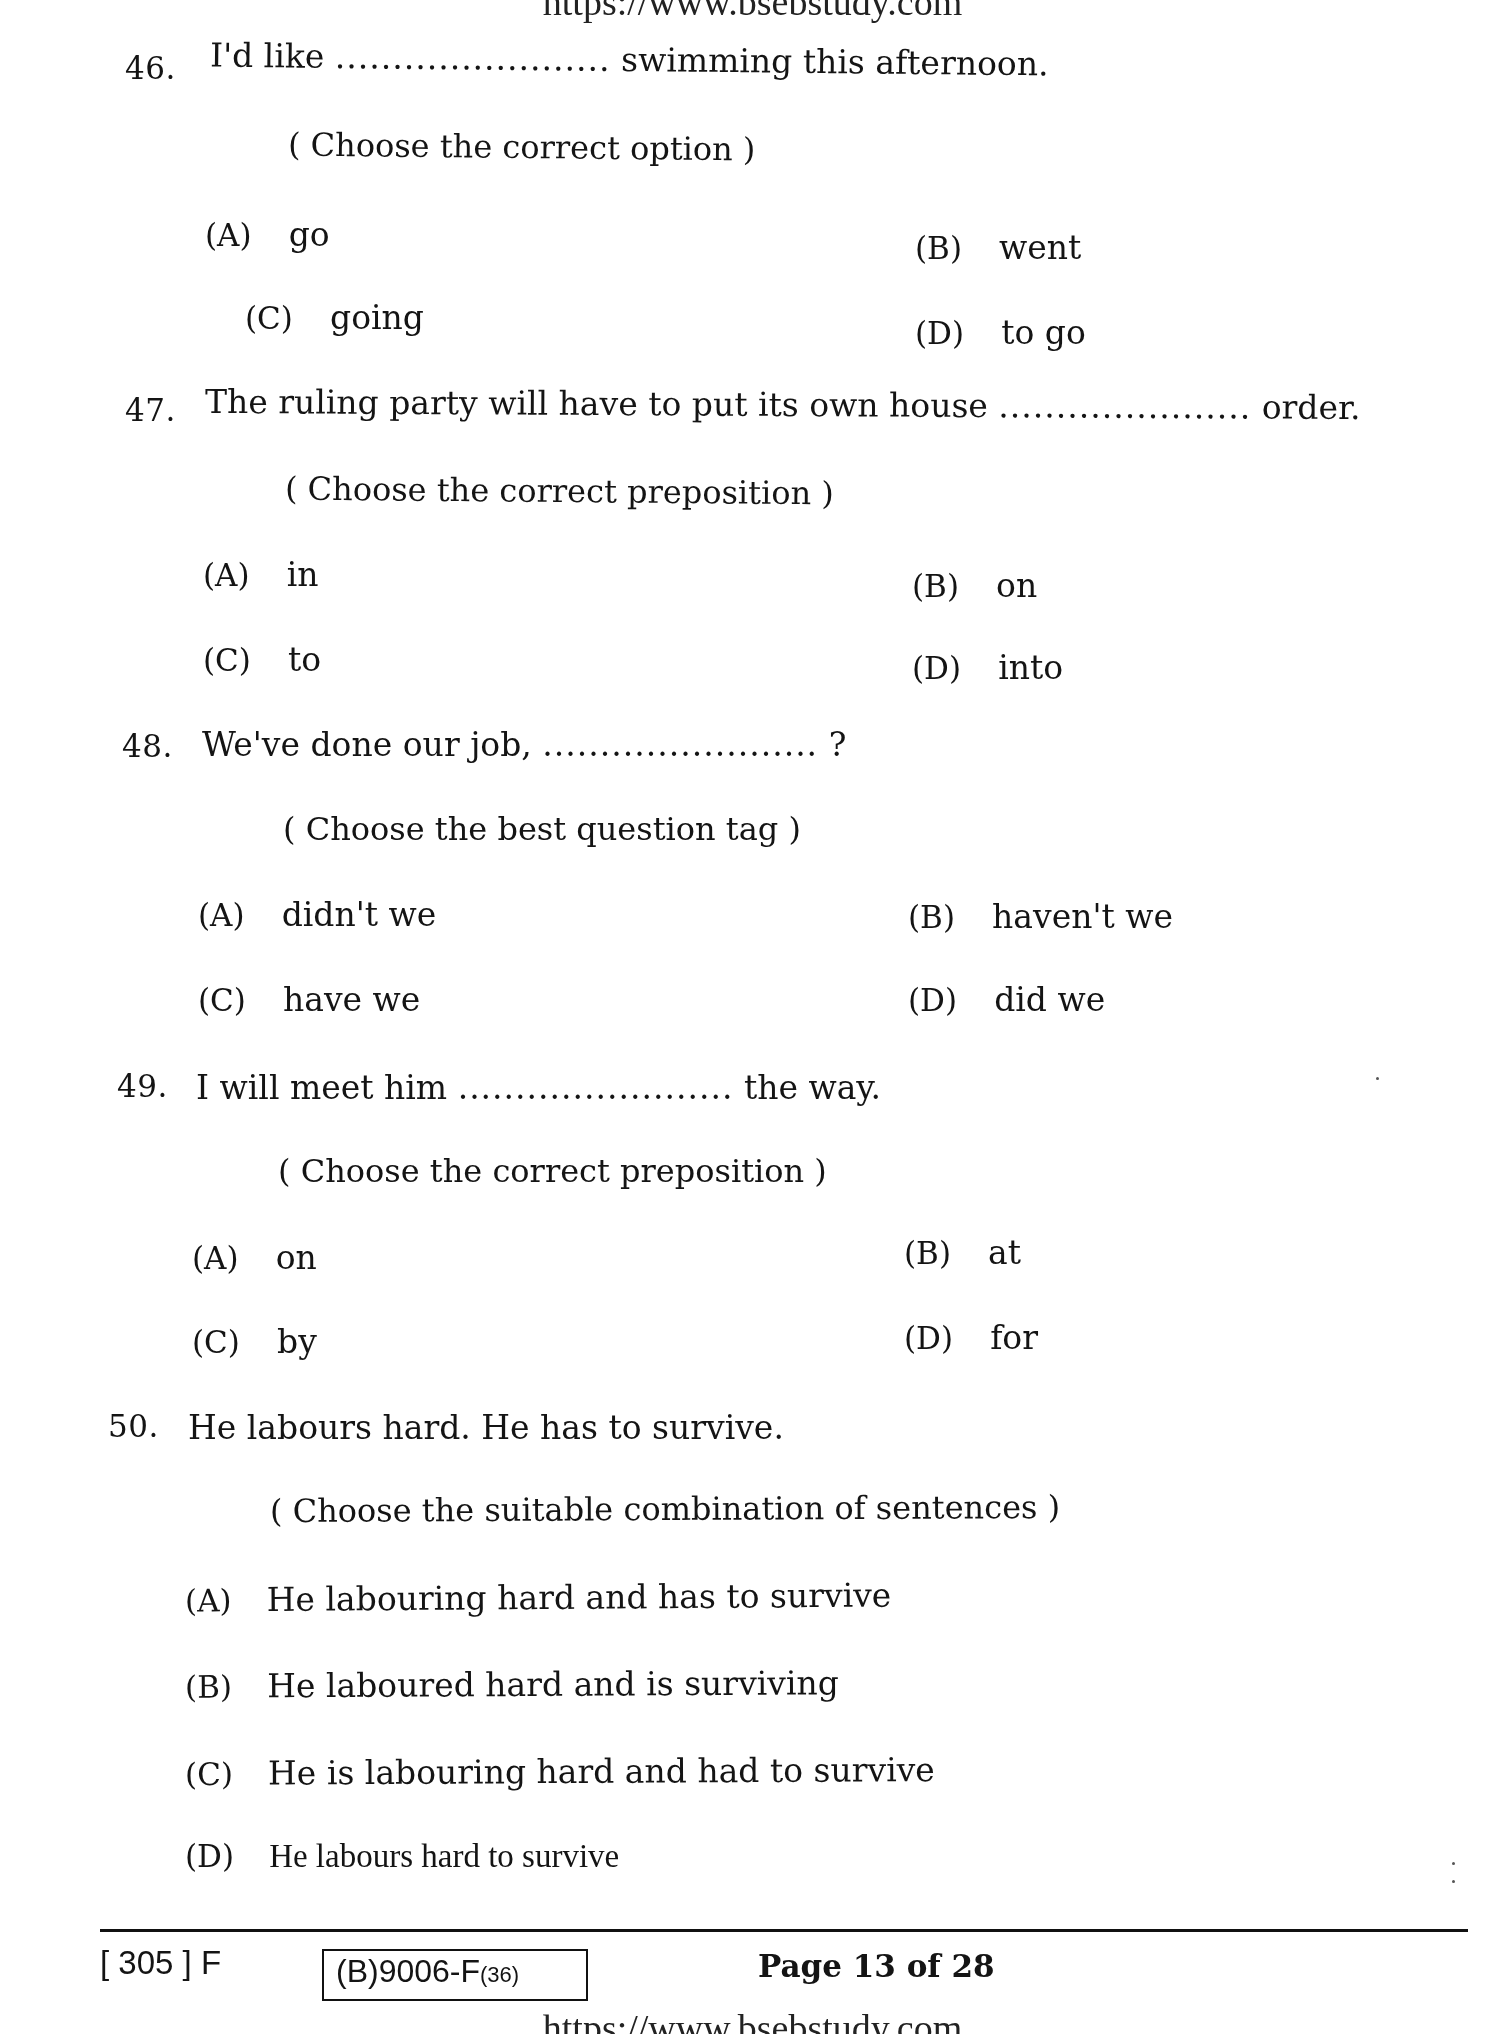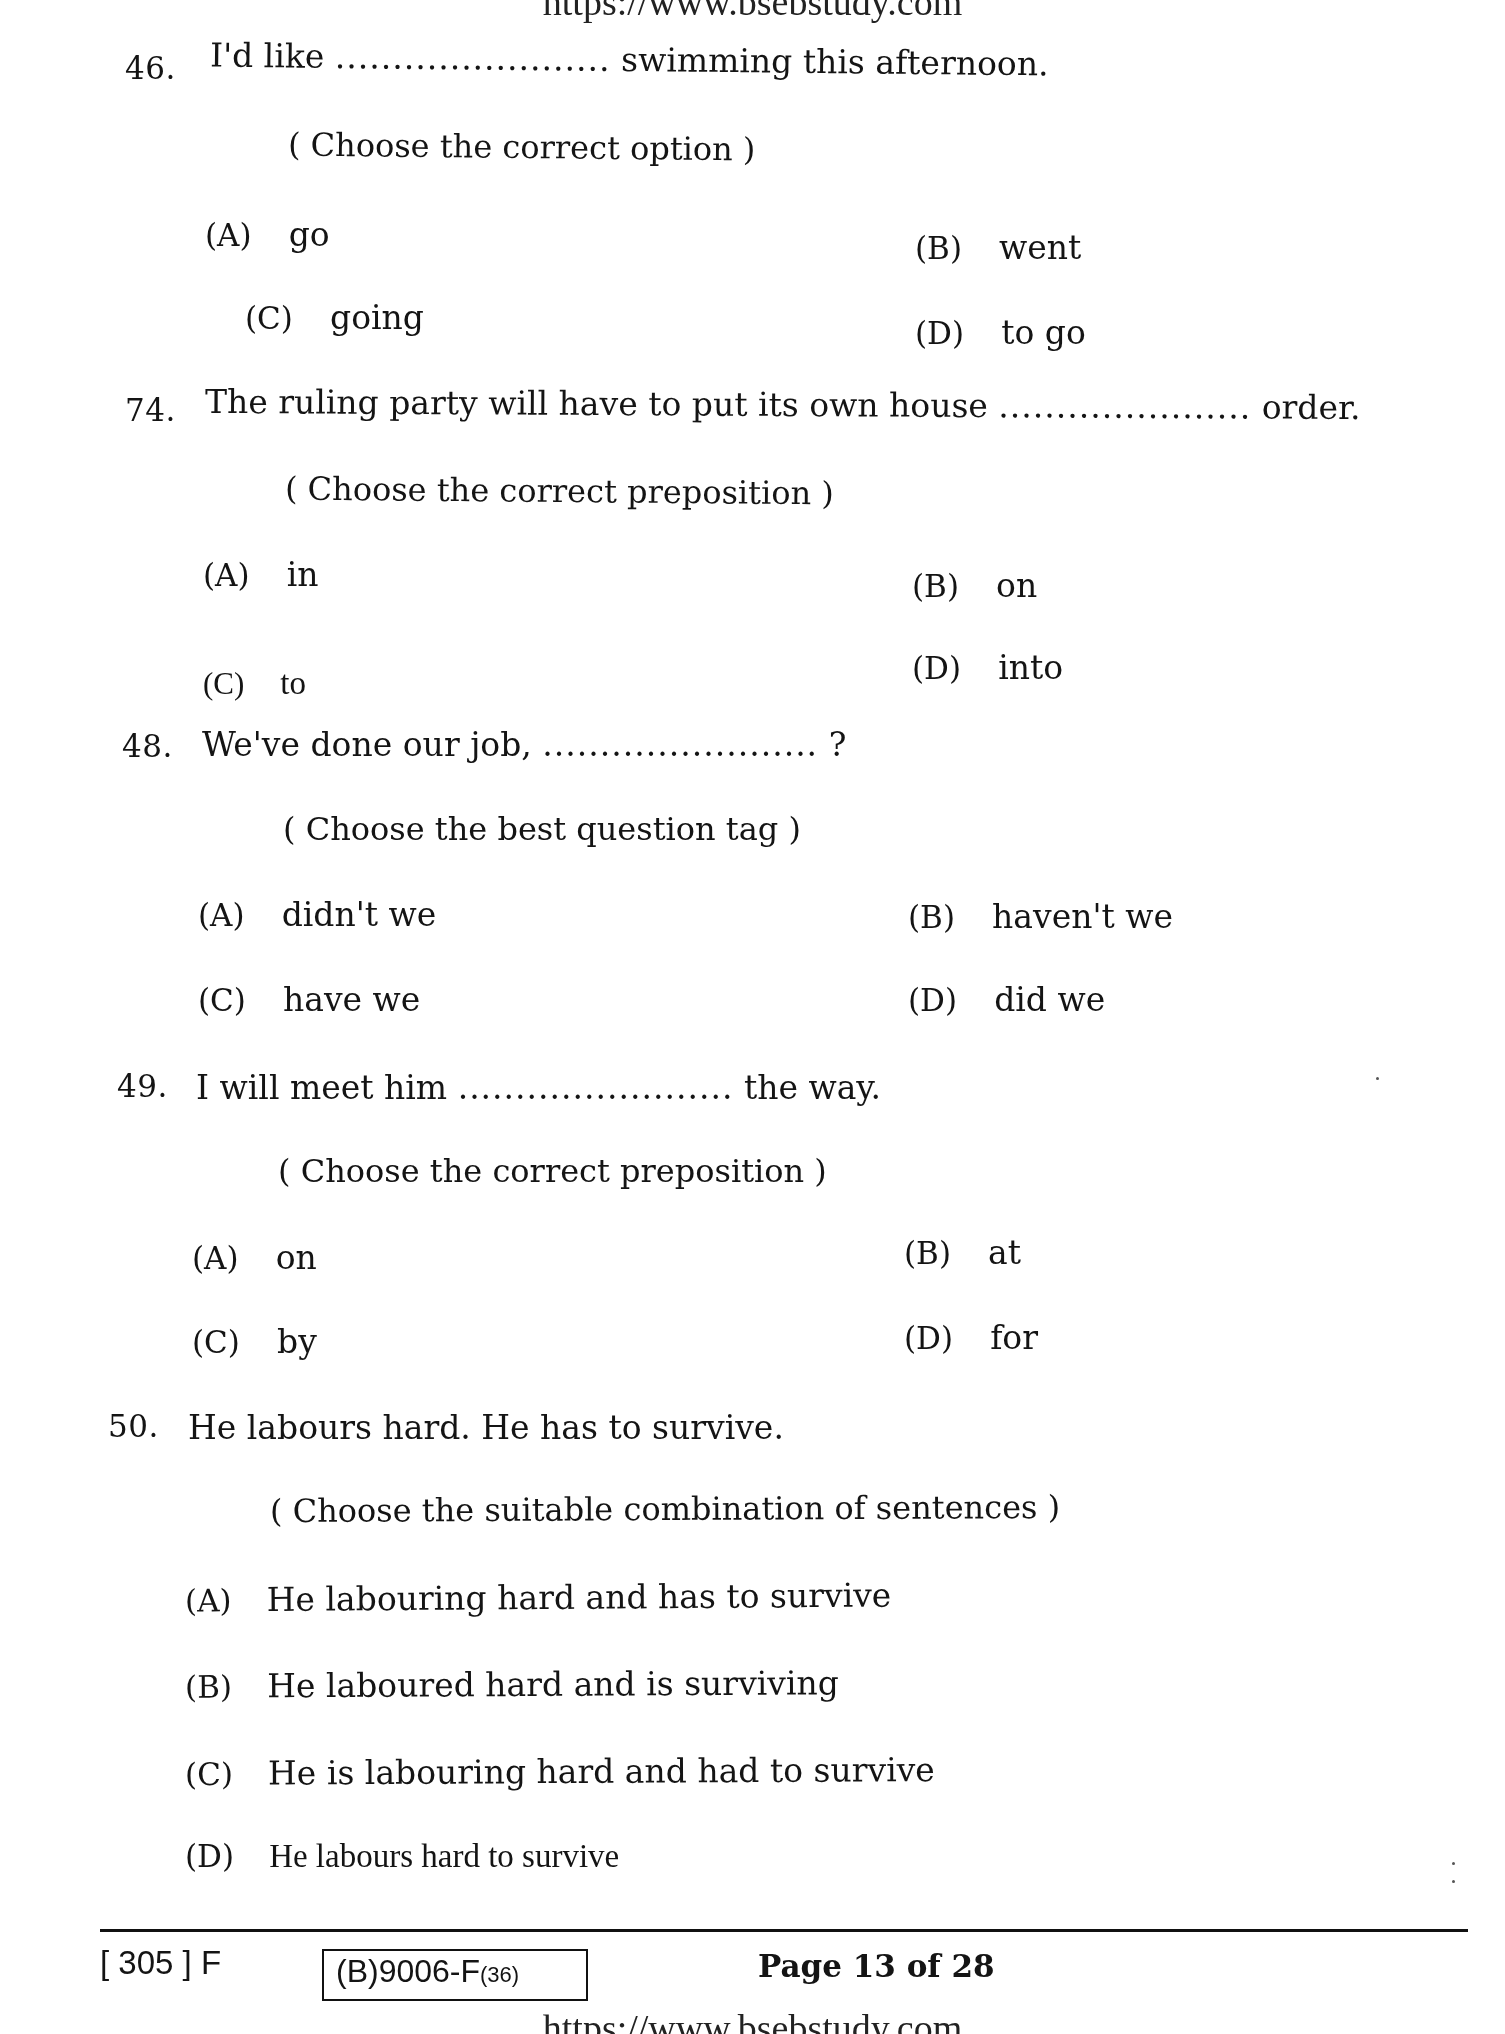--- a/index.html
+++ b/index.html
@@ -63,36 +63,36 @@
     <span class="optlbl">(C)</span>
     <span class="opttext" style="margin-left:32px;">going</span>
   </div>
   <div class="abs" style="left:915px; top:313px;">
     <span class="optlbl">(D)</span>
     <span class="opttext" style="margin-left:32px;">to go</span>
   </div>
 </div>
 
 <div>
-  <div class="abs qnum" style="left:125px; top:392px;">74.</div>
+  <div class="abs qnum" style="left:125px; top:392px;">47.</div>
   <div class="abs qtext" style="left:205px; top:385px; transform:rotate(0.3deg);">
     <span>The ruling party will have to put its own house</span>
     <span class="dots">......................</span>
     <span>order.</span>
   </div>
   <div class="abs instr" style="left:285px; top:472px; transform:rotate(0.5deg);">( Choose the correct preposition )</div>
   <div class="abs" style="left:203px; top:555px;">
     <span class="optlbl">(A)</span>
     <span class="opttext" style="margin-left:32px;">in</span>
   </div>
   <div class="abs" style="left:912px; top:566px;">
     <span class="optlbl">(B)</span>
     <span class="opttext" style="margin-left:32px;">on</span>
   </div>
-  <div class="abs" style="left:203px; top:665px;font-family:Liberation Serif, serif;">
+  <div class="abs" style="left:203px; top:640px;">
     <span class="optlbl">(C)</span>
     <span class="opttext" style="margin-left:32px;">to</span>
   </div>
   <div class="abs" style="left:912px; top:648px;">
     <span class="optlbl">(D)</span>
     <span class="opttext" style="margin-left:32px;">into</span>
   </div>
 </div>
 
 <div>

